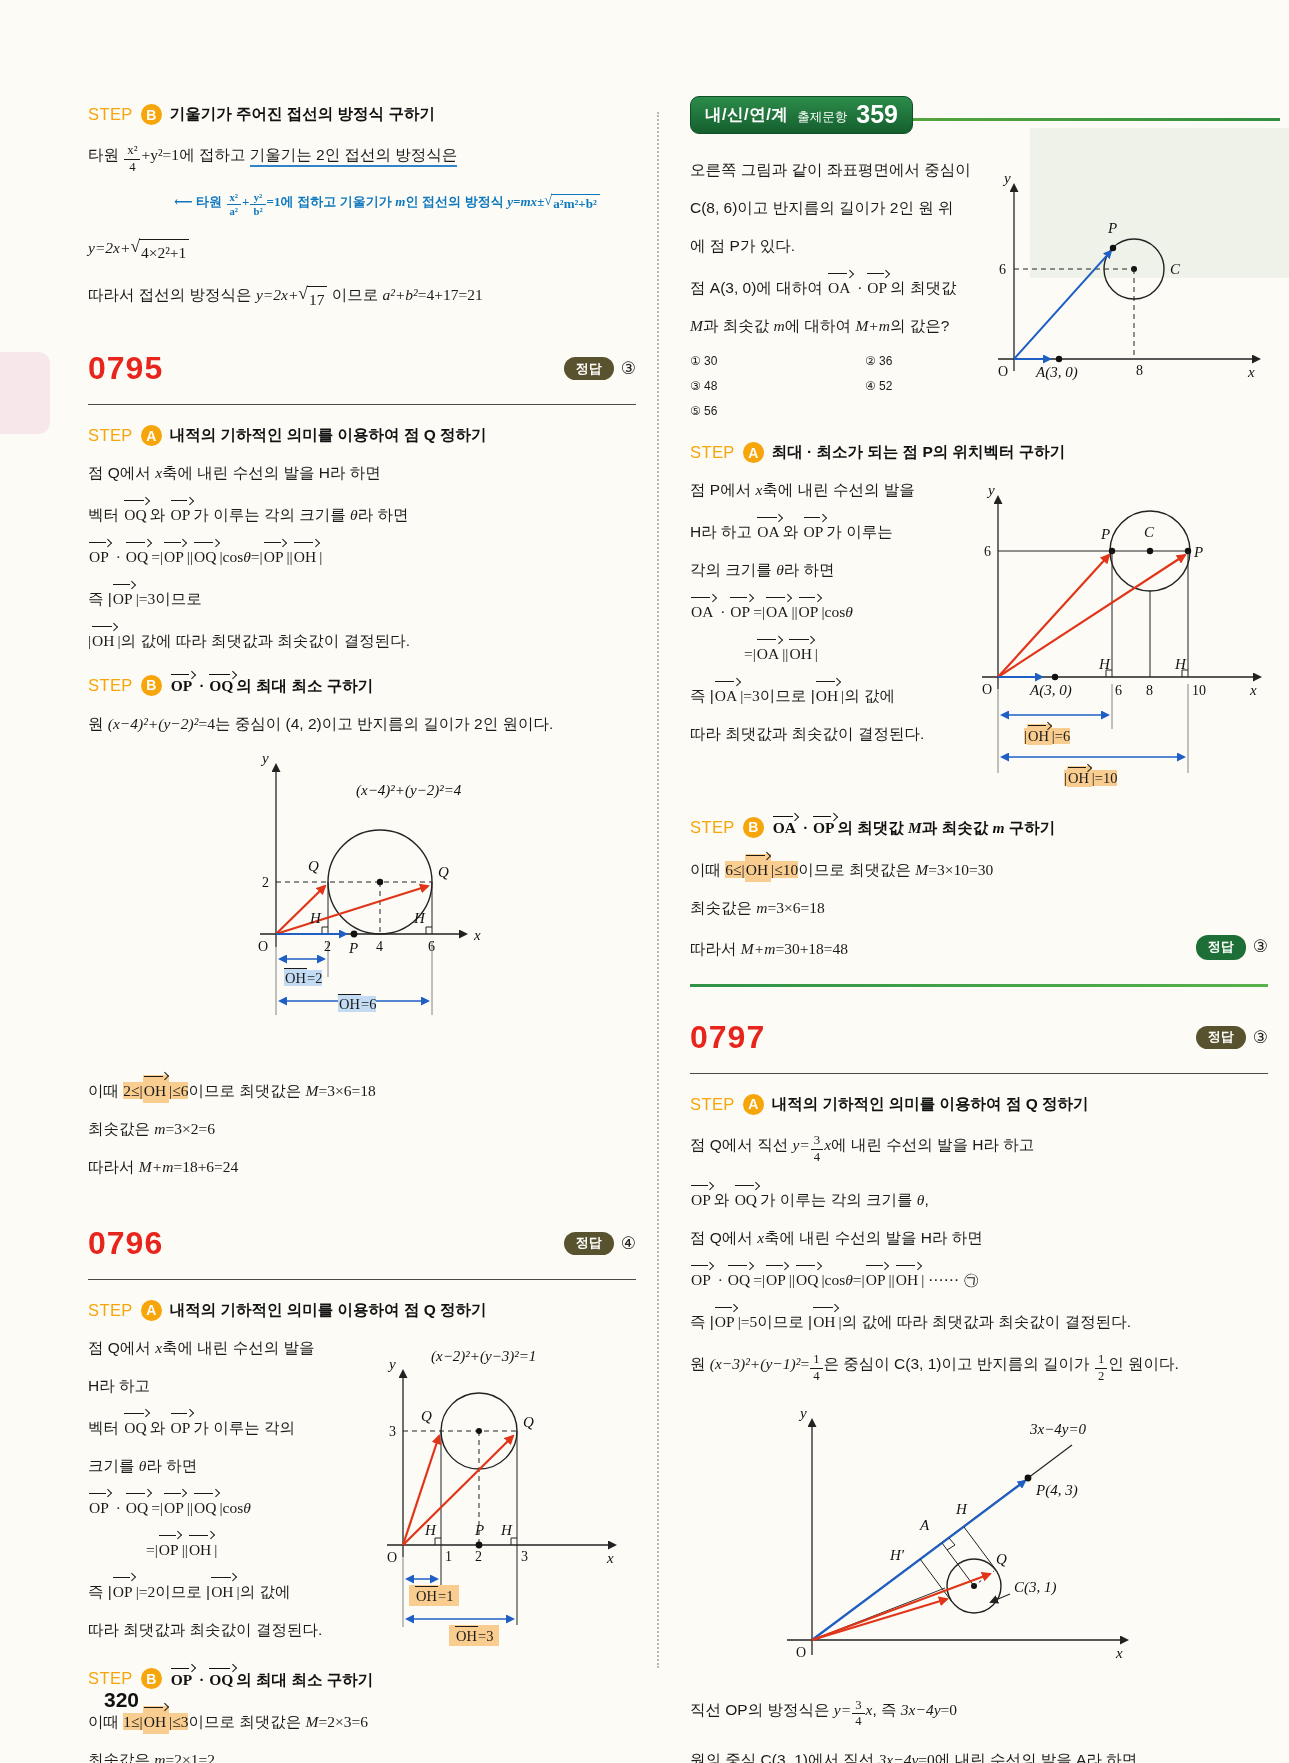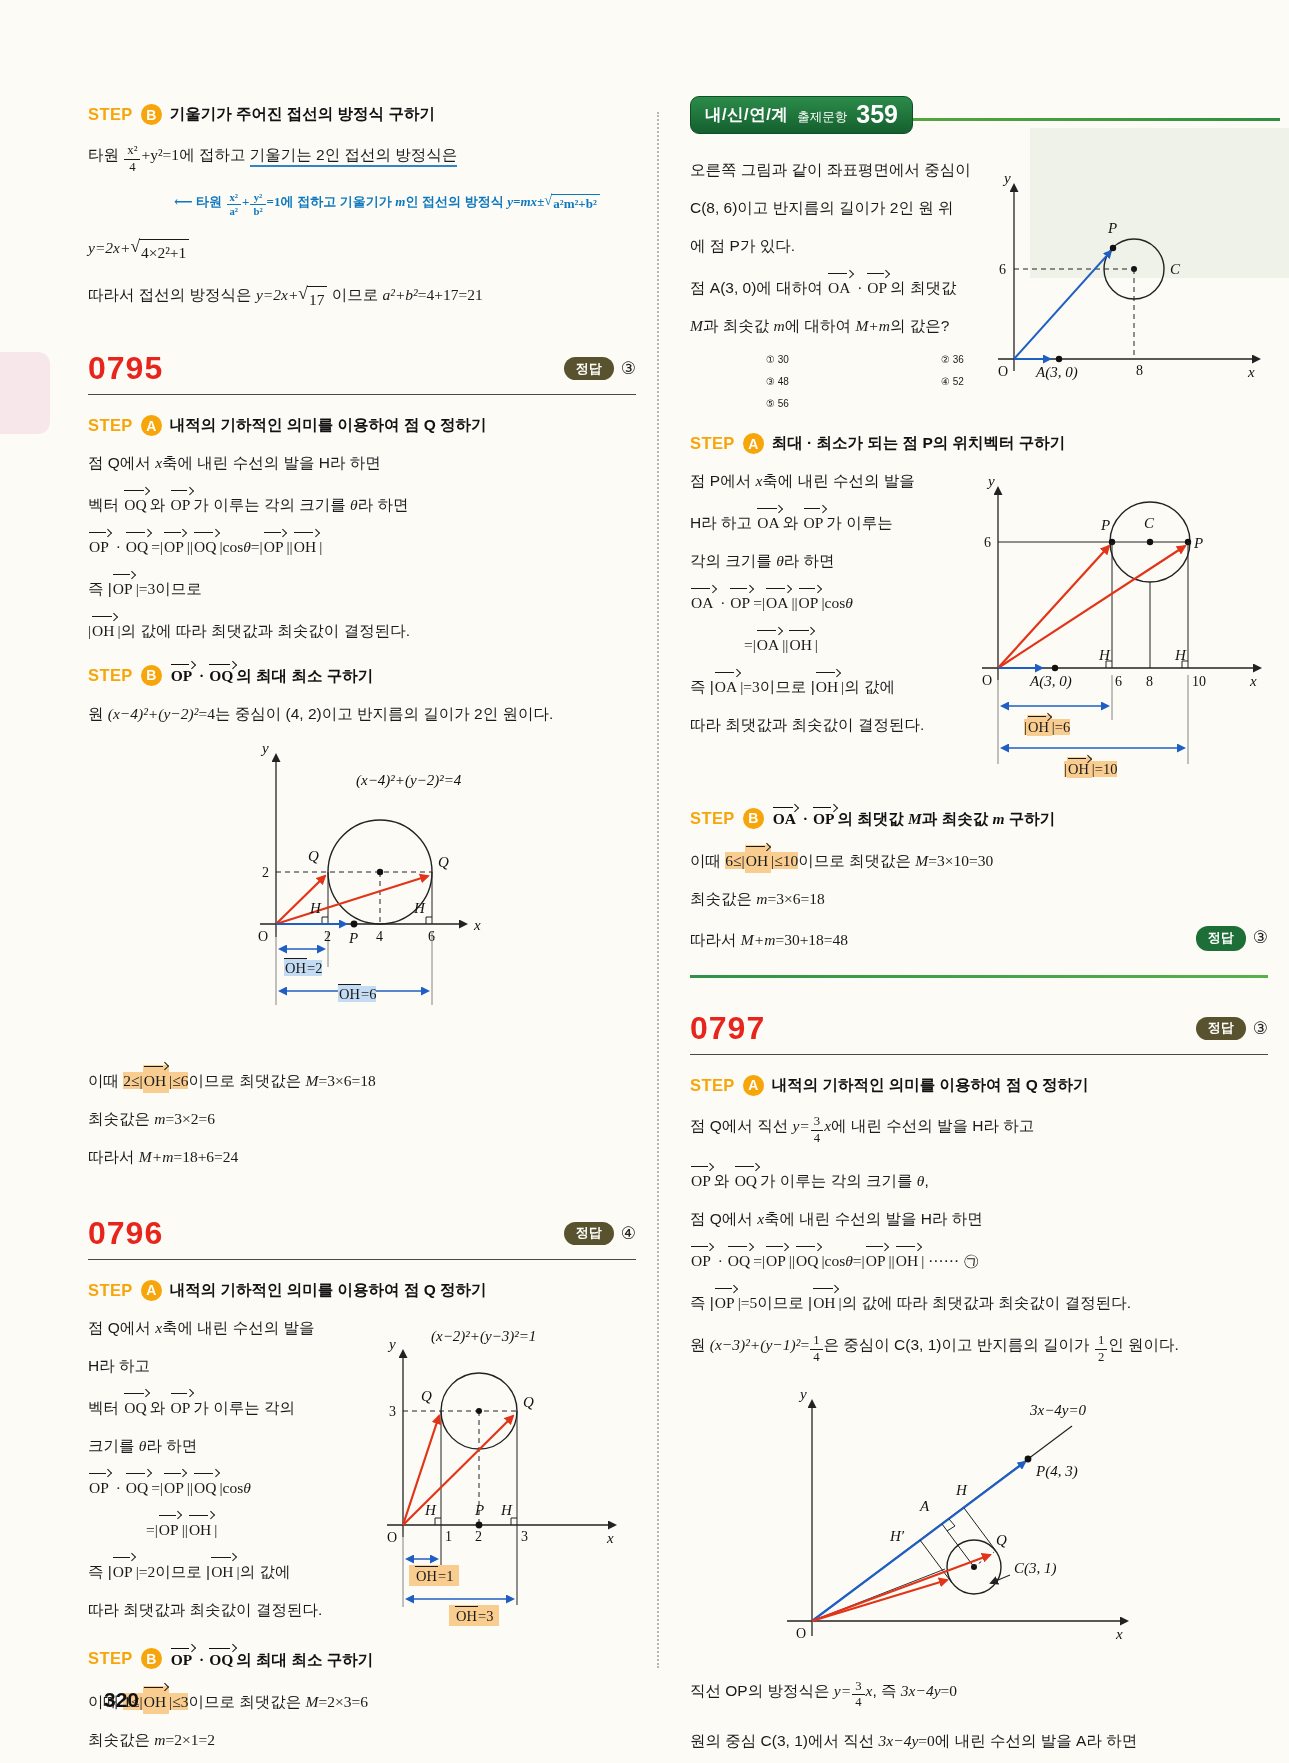--- a/index.html
+++ b/index.html
@@ -8,29 +8,29 @@
   
   .tint-green{position:absolute;left:1030px;top:128px;width:259px;height:150px;background:#e3ebdd;opacity:.55;}
   .tab-pink{position:absolute;left:0;top:352px;width:50px;height:82px;background:#f8e7ea;border-radius:0 12px 12px 0;}
   .divider{position:absolute;left:657px;top:112px;height:1556px;border-left:2px dotted #b8b6b0;}
   #left-col{position:absolute;left:88px;top:98px;width:548px;}
   #right-col{position:absolute;left:690px;top:96px;width:578px;}
   #footer-num{position:absolute;left:104px;top:1688px;font-size:21px;font-weight:700;color:#111;}
 
   
   .steprow{display:flex;align-items:center;gap:8px;margin:20px 0 12px;}
-  .steptext{color:#f6a50a;font-weight:700;font-size:16.5px;letter-spacing:.4px;}
+  .steptext{color:#f6a50a;font-weight:400;font-size:16.5px;letter-spacing:.4px;}
   .stepcirc{display:inline-flex;width:21px;height:21px;border-radius:50%;background:#f6a50a;color:#fff;
             font-weight:800;font-size:14px;align-items:center;justify-content:center;flex:0 0 auto;}
   .steptitle{font-weight:700;color:#111;font-size:15.5px;}
   .steptitle span{font-weight:700;}
 
   
   .prob-head{display:flex;justify-content:space-between;align-items:flex-end;border-bottom:1.8px solid #4a4a4a;
-             padding-bottom:10px;margin:40px 0 6px;}
+             padding-bottom:20px;margin:40px 0 6px;}
   .prob-num{color:#e8251c;font-size:32px;font-weight:800;letter-spacing:1px;line-height:1;}
   .ans-wrap{display:flex;align-items:center;gap:7px;padding-bottom:4px;}
   .ans-pill{background:#59522f;color:#fff;font-size:13px;font-weight:700;padding:2.5px 12px;border-radius:12px;}
   .ans-pill.green{background:#1e6f37;}
   .ans-num{font-size:17px;color:#222;}
 
   
   .line{margin:11px 0;font-size:15.5px;line-height:1.55;padding-top:3px;}
   .tall{margin:15px 0;}
   .note{margin:4px 0 6px 86px;font-size:13px;color:#0d78be;font-weight:600;}
@@ -76,21 +76,21 @@
 
   
   .brand-row{position:relative;height:48px;margin-bottom:8px;}
   .green-top{position:absolute;left:0;right:-12px;top:22px;height:2.5px;background:linear-gradient(90deg,#6db33e,#2f8f3f);}
   .brand-badge{position:absolute;left:0;top:0;display:flex;align-items:flex-end;gap:9px;
                background:linear-gradient(#2c8c4a,#145f2e);border:1.5px solid #0e4f26;border-radius:9px;
                color:#fff;padding:6px 14px 7px;}
   .brand-main{font-weight:800;font-size:16.5px;letter-spacing:.5px;}
   .brand-sub{font-size:12.5px;}
   .brand-num{font-size:25px;font-weight:800;line-height:.9;}
-  .choices{display:grid;grid-template-columns:175px 175px;row-gap:11px;margin-top:16px;font-size:10px;text-align:center;}
+  .choices{display:grid;grid-template-columns:175px 175px;row-gap:11px;margin-top:16px;font-size:12px;}
   .green-rule{height:2.5px;background:linear-gradient(90deg,#2f9247,#58b24b);margin-top:20px;}
 </style>
 </head>
 <body>
 
 <svg width="0" height="0" style="position:absolute">
   <defs>
     <marker id="mB" markerWidth="9" markerHeight="9" refX="7" refY="4.5" orient="auto-start-reverse" markerUnits="userSpaceOnUse" viewBox="0 0 9 9">
         <path d="M0,0L9,4.5L0,9z" fill="#222"></path>
       </marker>

